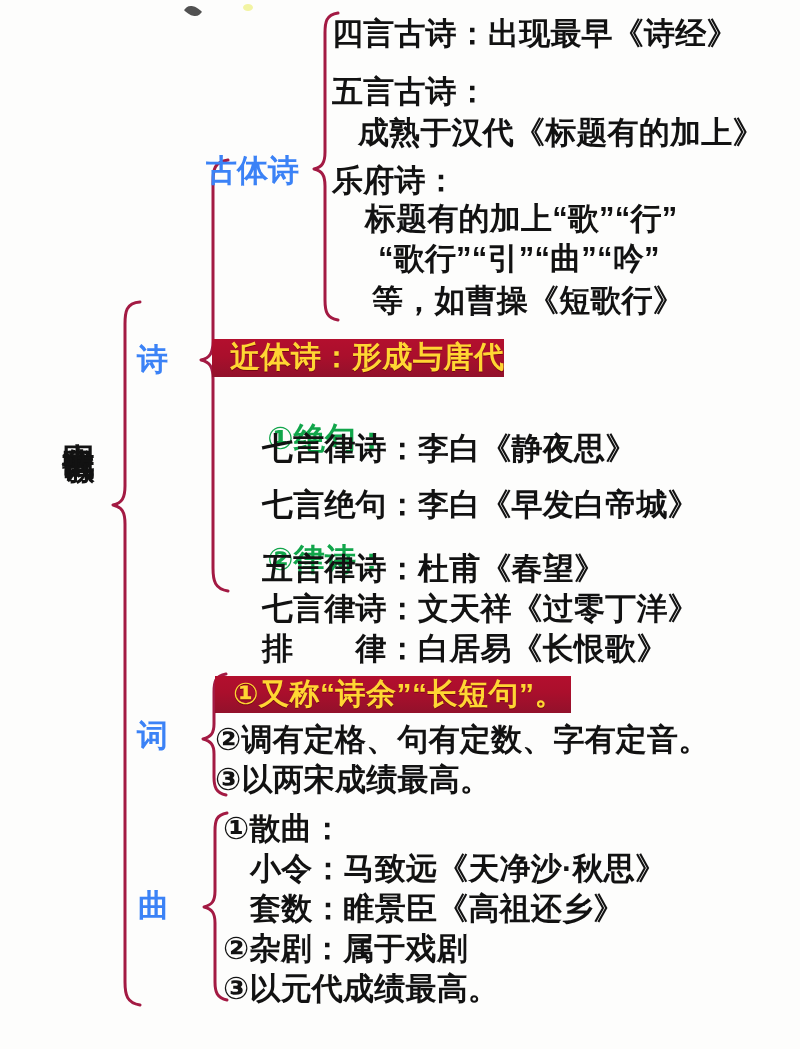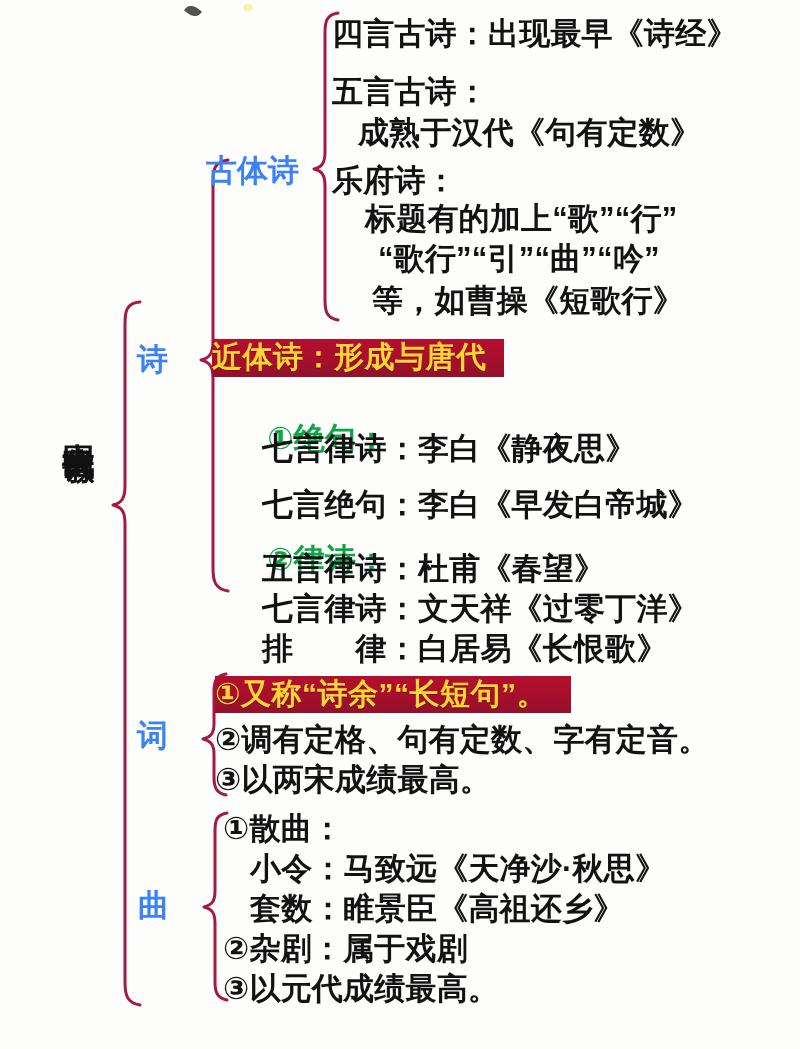--- a/index.html
+++ b/index.html
@@ -65,21 +65,21 @@
   .banner {
     position: absolute;
     background: linear-gradient(180deg, #b30f2e 0%, #aa0f2c 45%, #92112b 100%);
     color: #ffd633;
     font-size: 30px;
     font-weight: 700;
     line-height: 1;
     white-space: pre;
     display: flex;
     align-items: center;
-    padding: 4px 6px 6px 0;
+    padding: 4px 6px 6px 18px;
     box-sizing: border-box;
     text-shadow: 0 1px 0 rgba(80,0,0,0.55);
     letter-spacing: 0.5px;
   }
   
   .green {
     color: #11a54a;
     font-weight: 700;
   }
   .circ {
@@ -166,21 +166,21 @@
 
   <div class="blabel" style="left:137px; top:720px;">词</div>
 
   <div class="blabel" style="left:138px; top:890px;">曲</div>
 
   <div class="blabel" style="left:206px; top:155px;">古体诗</div>
 
   <div class="ln" style="left:332px; top:18px;">四言古诗：出现最早《诗经》</div>
 
   <div class="ln" style="left:332px; top:76px;">五言古诗：</div>
-  <div class="ln" style="left:358px; top:117px;">成熟于汉代《句有定数》</div>
+  <div class="ln" style="left:358px; top:117px;">成熟于汉代《标题有的加上》</div>
 
   <div class="ln" style="left:332px; top:165px;">乐府诗：</div>
   <div class="ln" style="left:365px; top:203px;">标题有的加上“歌”“行”</div>
   <div class="ln" style="left:378px; top:243px;text-align:center;">“歌行”“引”“曲”“吟”</div>
   <div class="ln" style="left:372px; top:285px;">等，如曹操《短歌行》</div>
 
   <div class="banner" style="left:212px; top:339px; width:292px; height:38px;">近体诗：形成与唐代</div>
 
   <div class="ln" style="left:232px; top:392px;">
     <span class="circ">①</span><span class="green">绝句：</span>

